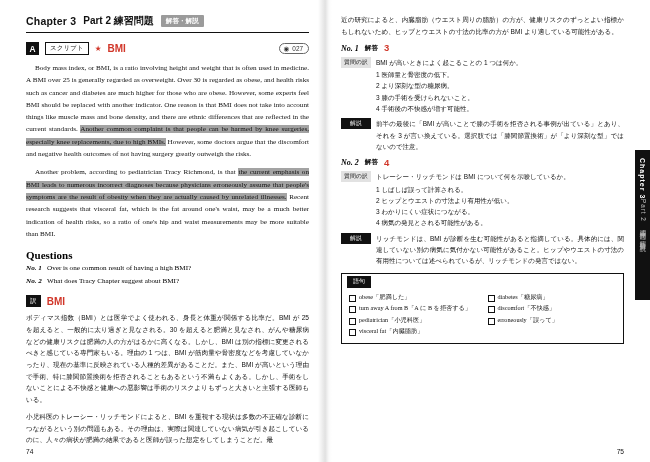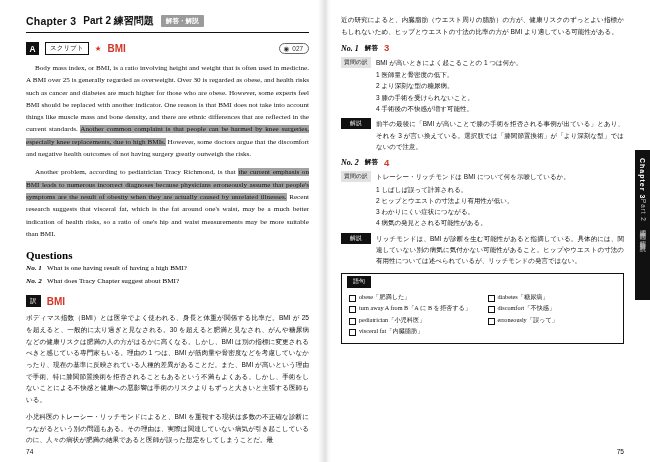--- a/index.html
+++ b/index.html
@@ -143,21 +143,21 @@
     </p>
 
     <p class="eng indent">
       <span>Another problem, according to pediatrician Tracy Richmond, is that </span><span class="hl">the current emphasis on BMI leads to numerous incorrect diagnoses because physicians erroneously assume that people's symptoms are the result of obesity when they are actually caused by unrelated illnesses.</span><span> Recent research suggests that visceral fat, which is the fat around one's waist, may be a much better indication of health risks, so a ratio of one's hip and waist measurements may be more suitable than BMI.</span>
     </p>
 
     <div class="q-head">Questions</div>
 
     <div class="q-line">
       <span class="q-no">No. 1</span>
-      <span>What is one having result of having a high BMI?</span>
+      <span>Over is one common result of having a high BMI?</span>
     </div>
     <div class="q-line">
       <span class="q-no">No. 2</span>
       <span>What does Tracy Chapter suggest about BMI?</span>
     </div>
 
     <div class="jp-head-row">
       <span class="tag-black">訳</span>
       <span class="bmi-red">BMI</span>
     </div>

